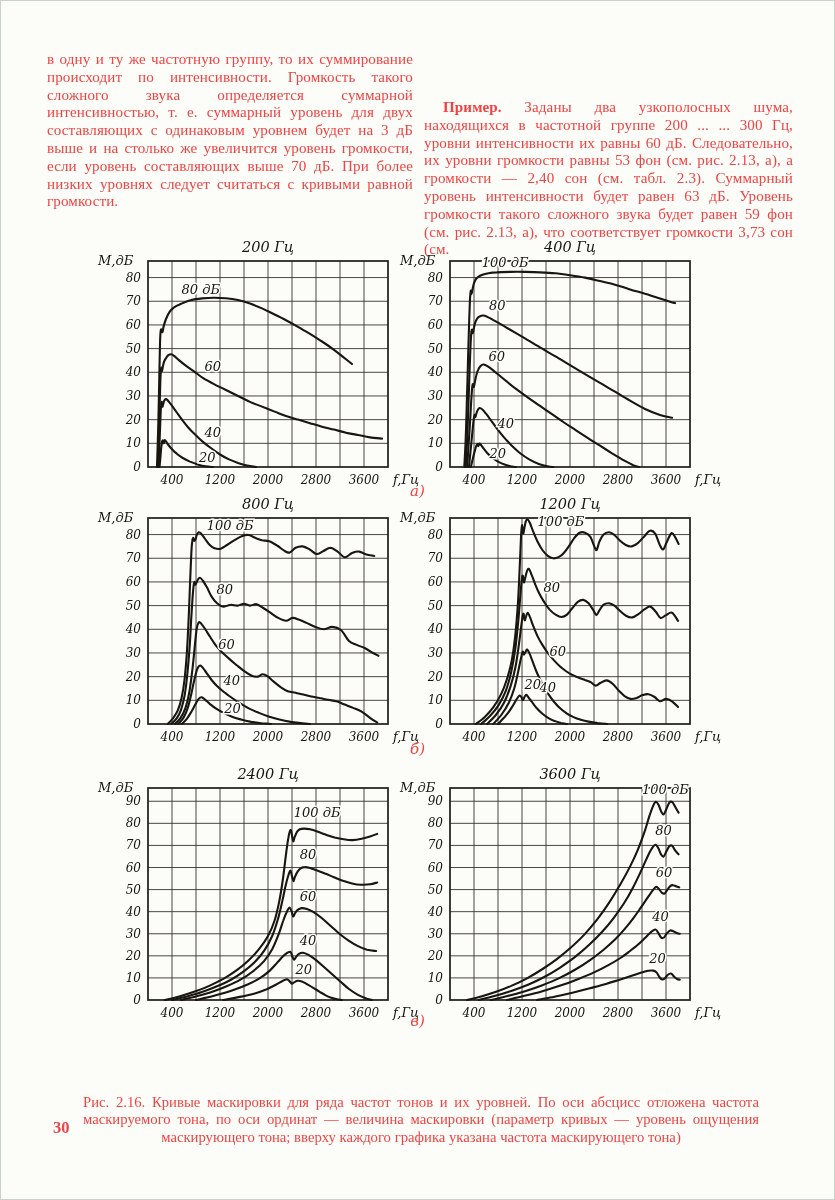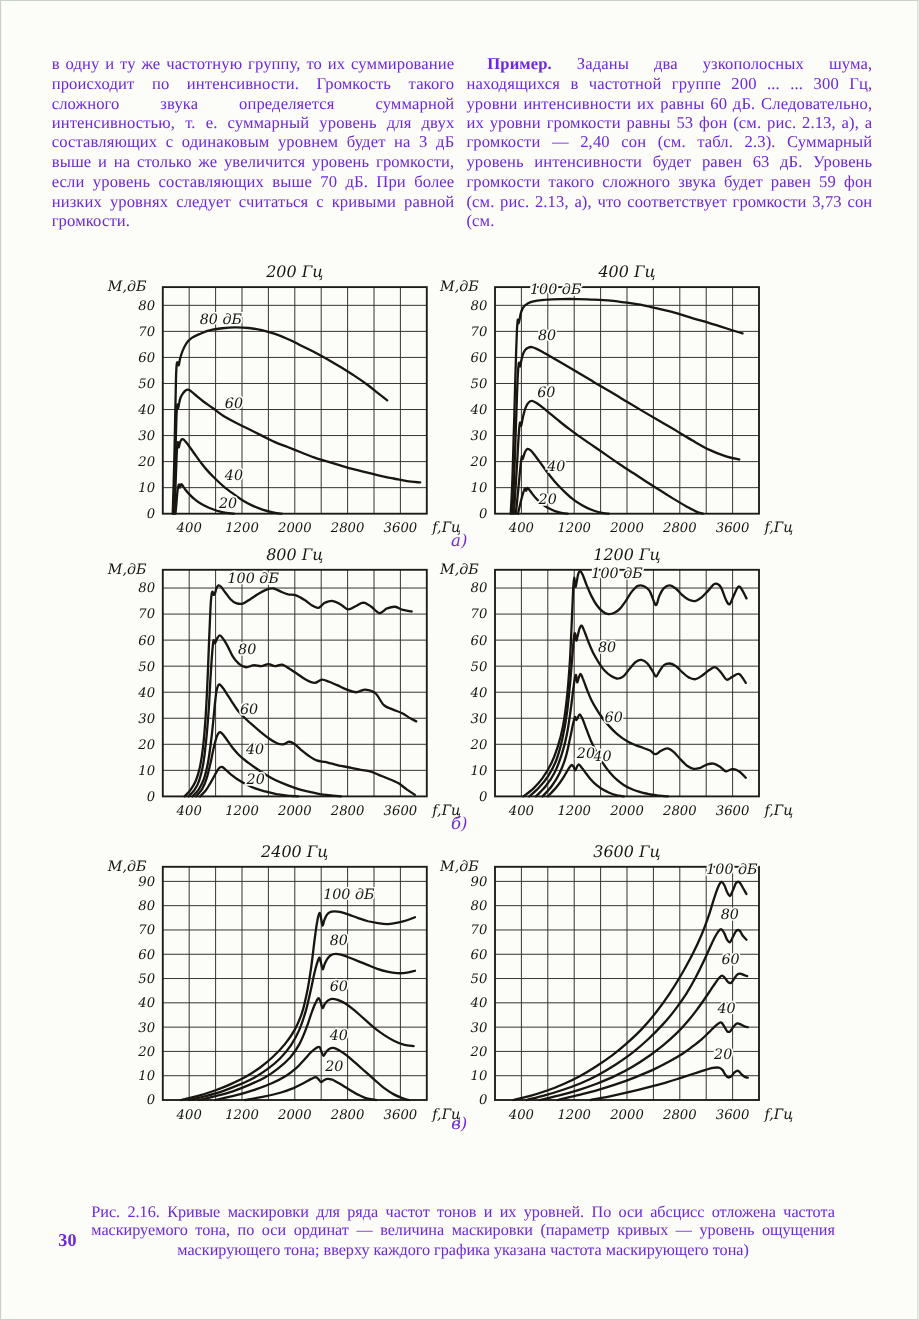--- a/index.html
+++ b/index.html
@@ -1,24 +1,24 @@
 <!DOCTYPE html>
 <html><head>
 <meta charset="utf-8">
 <style>
   html,body{margin:0;padding:0;background:#e8e8e4;}
   .page{position:relative;width:835px;height:1200px;background:#fcfcf8;
-        font-family:"Liberation Serif","DejaVu Serif",serif;color:#6d28d9;
+        font-family:"Liberation Serif","DejaVu Serif",serif;color:#ef4444;
         box-shadow:inset 0 0 0 1px #c9d2c6;overflow:hidden;}
   .col{position:absolute;top:51px;font-size:15.1px;line-height:17.8px;
        text-align:justify;letter-spacing:0.1px;}
   .col p{margin:0;}
   .col-left{left:47px;width:366px;}
   .col-right{left:424px;width:369px;}
-  .col-right p{text-indent:19px;}
+  .col-right p{text-indent:19px;margin-top:48px;}
   .chart{position:absolute;}
   #chart-0{left:96px;top:239px;}  #chart-1{left:398px;top:239px;}
   #chart-2{left:96px;top:496px;}  #chart-3{left:398px;top:496px;}
   #chart-4{left:96px;top:766px;}  #chart-5{left:398px;top:766px;}
   .rowlab{position:absolute;left:50%;transform:translateX(-50%);
           font-family:"DejaVu Serif",serif;font-style:italic;font-size:15px;}
   #rowlab-0{top:482px;} #rowlab-1{top:740px;} #rowlab-2{top:1012px;}
   .caption{position:absolute;left:83px;top:1046px;width:676px;
            font-size:14.7px;line-height:17.3px;text-align:justify;text-align-last:center;margin-top:48px;}
   .pagenum{position:absolute;left:53px;top:1118px;font-weight:bold;font-size:16.5px;}

